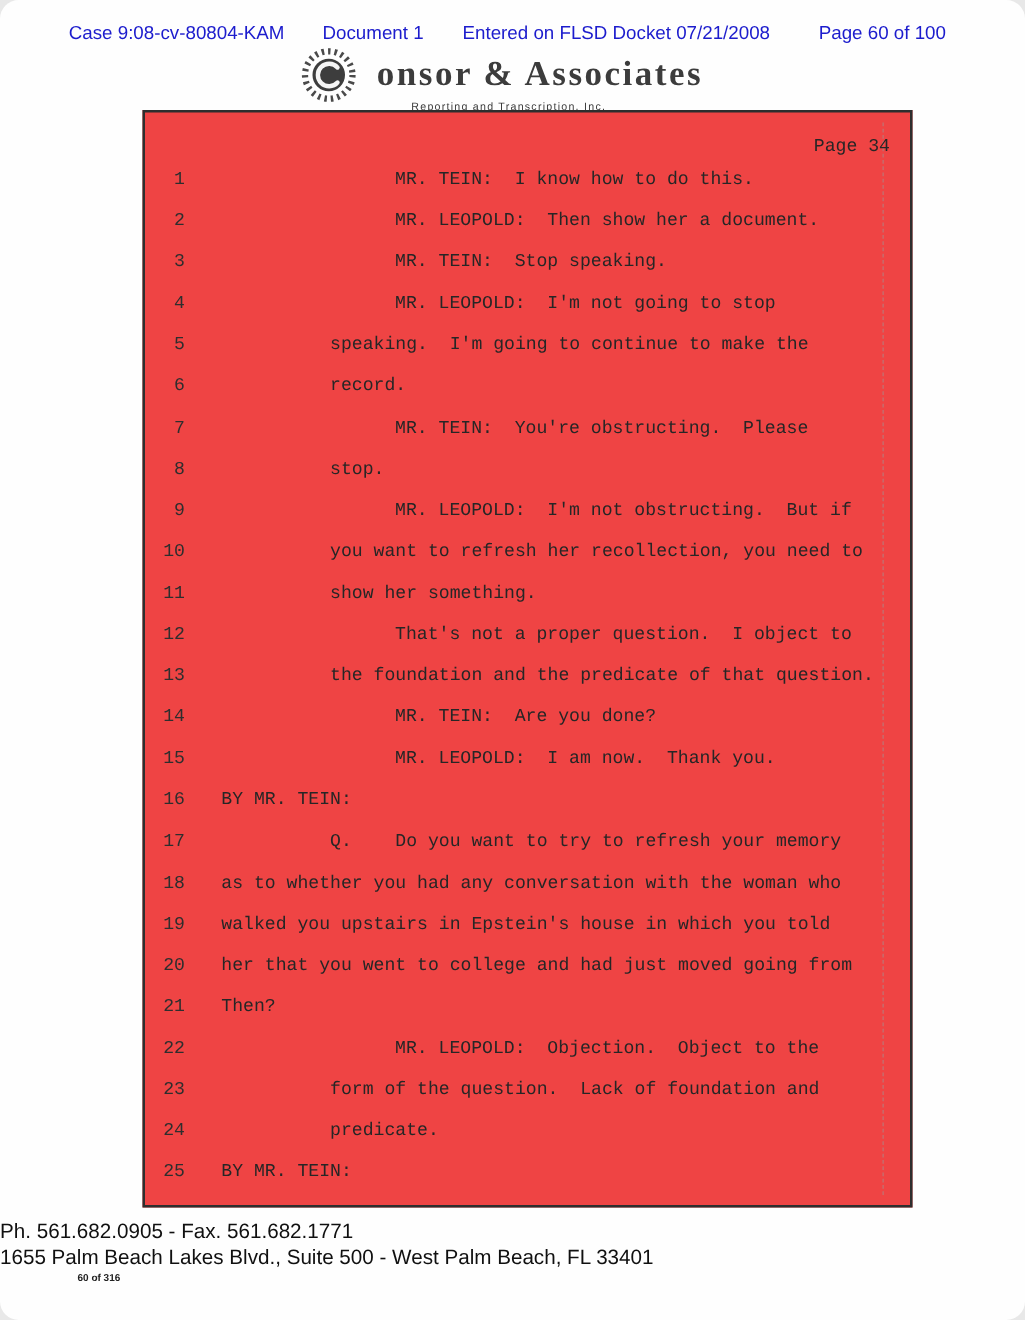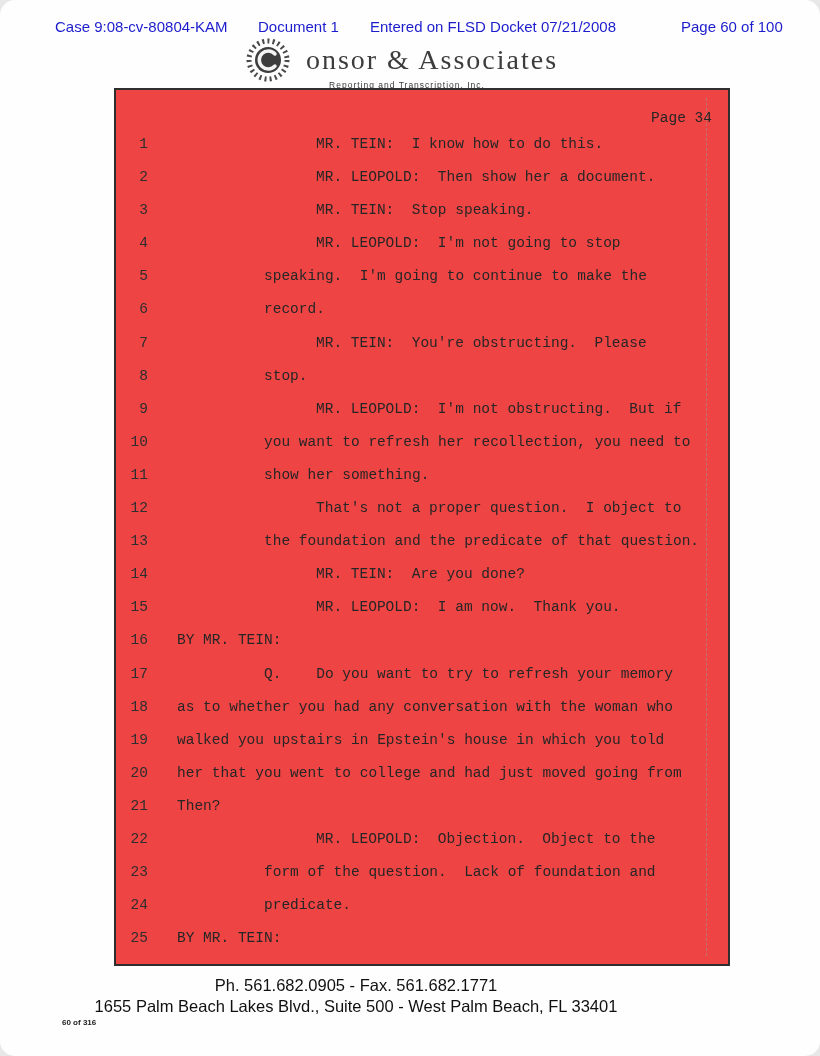--- a/index.html
+++ b/index.html
@@ -15,28 +15,28 @@
   
   .doc-header{
     position:absolute;top:18px;left:0;width:820px;height:22px;
     color:var(--header-blue,#1c1ccd);
     font-size:15px;
   }
   .doc-header span{position:absolute;white-space:nowrap;}
   .hdr-case{left:55px;}
   .hdr-doc{left:258px;}
   .hdr-entered{left:370px;}
-  .hdr-page{left:681px;}
+  .hdr-page{left:655px;}
   
   .logo{
     position:absolute;top:36px;left:0;width:820px;
     display:flex;flex-direction:column;align-items:center;
     transform:translateX(-10px);
   }
-  .logo-row{display:flex;align-items:center;gap:16px;}
+  .logo-row{display:flex;align-items:center;gap:16px;font-weight:bold;}
   .logo-icon{width:52px;height:48px;flex:none;}
   .logo-name{
     font-family:"Liberation Serif", serif;
     font-size:28px;color:#3c3c3c;letter-spacing:2px;
     margin-left:-4px;
   }
   .logo-sub{
     font-size:8.5px;color:#3a3a3a;letter-spacing:1px;
     margin-top:-4px;margin-left:14px;
     border-bottom:1px solid #ef4444;
@@ -63,21 +63,21 @@
     font-size:14.5px;line-height:20px;white-space:pre;
   }
   .num{width:24px;text-align:right;flex:none;color:#2e2e2e;}
   .txt{margin-left:29px;}
   .ind-0{padding-left:0;}
   .ind-1{padding-left:87px;}
   .ind-2{padding-left:139px;}
   
   .footer{
     position:absolute;top:975px;left:0;width:712px;
-    text-align:center;font-size:16.5px;color:#101010;line-height:1.3;
+    font-size:16.5px;color:#101010;line-height:1.3;
   }
   .corner-marker{
     position:absolute;left:26px;top:1018px;
     font-size:8px;font-weight:bold;color:#222;padding-left:36px;
   }
 </style>
 </head>
 <body>
 
 <div class="page">

